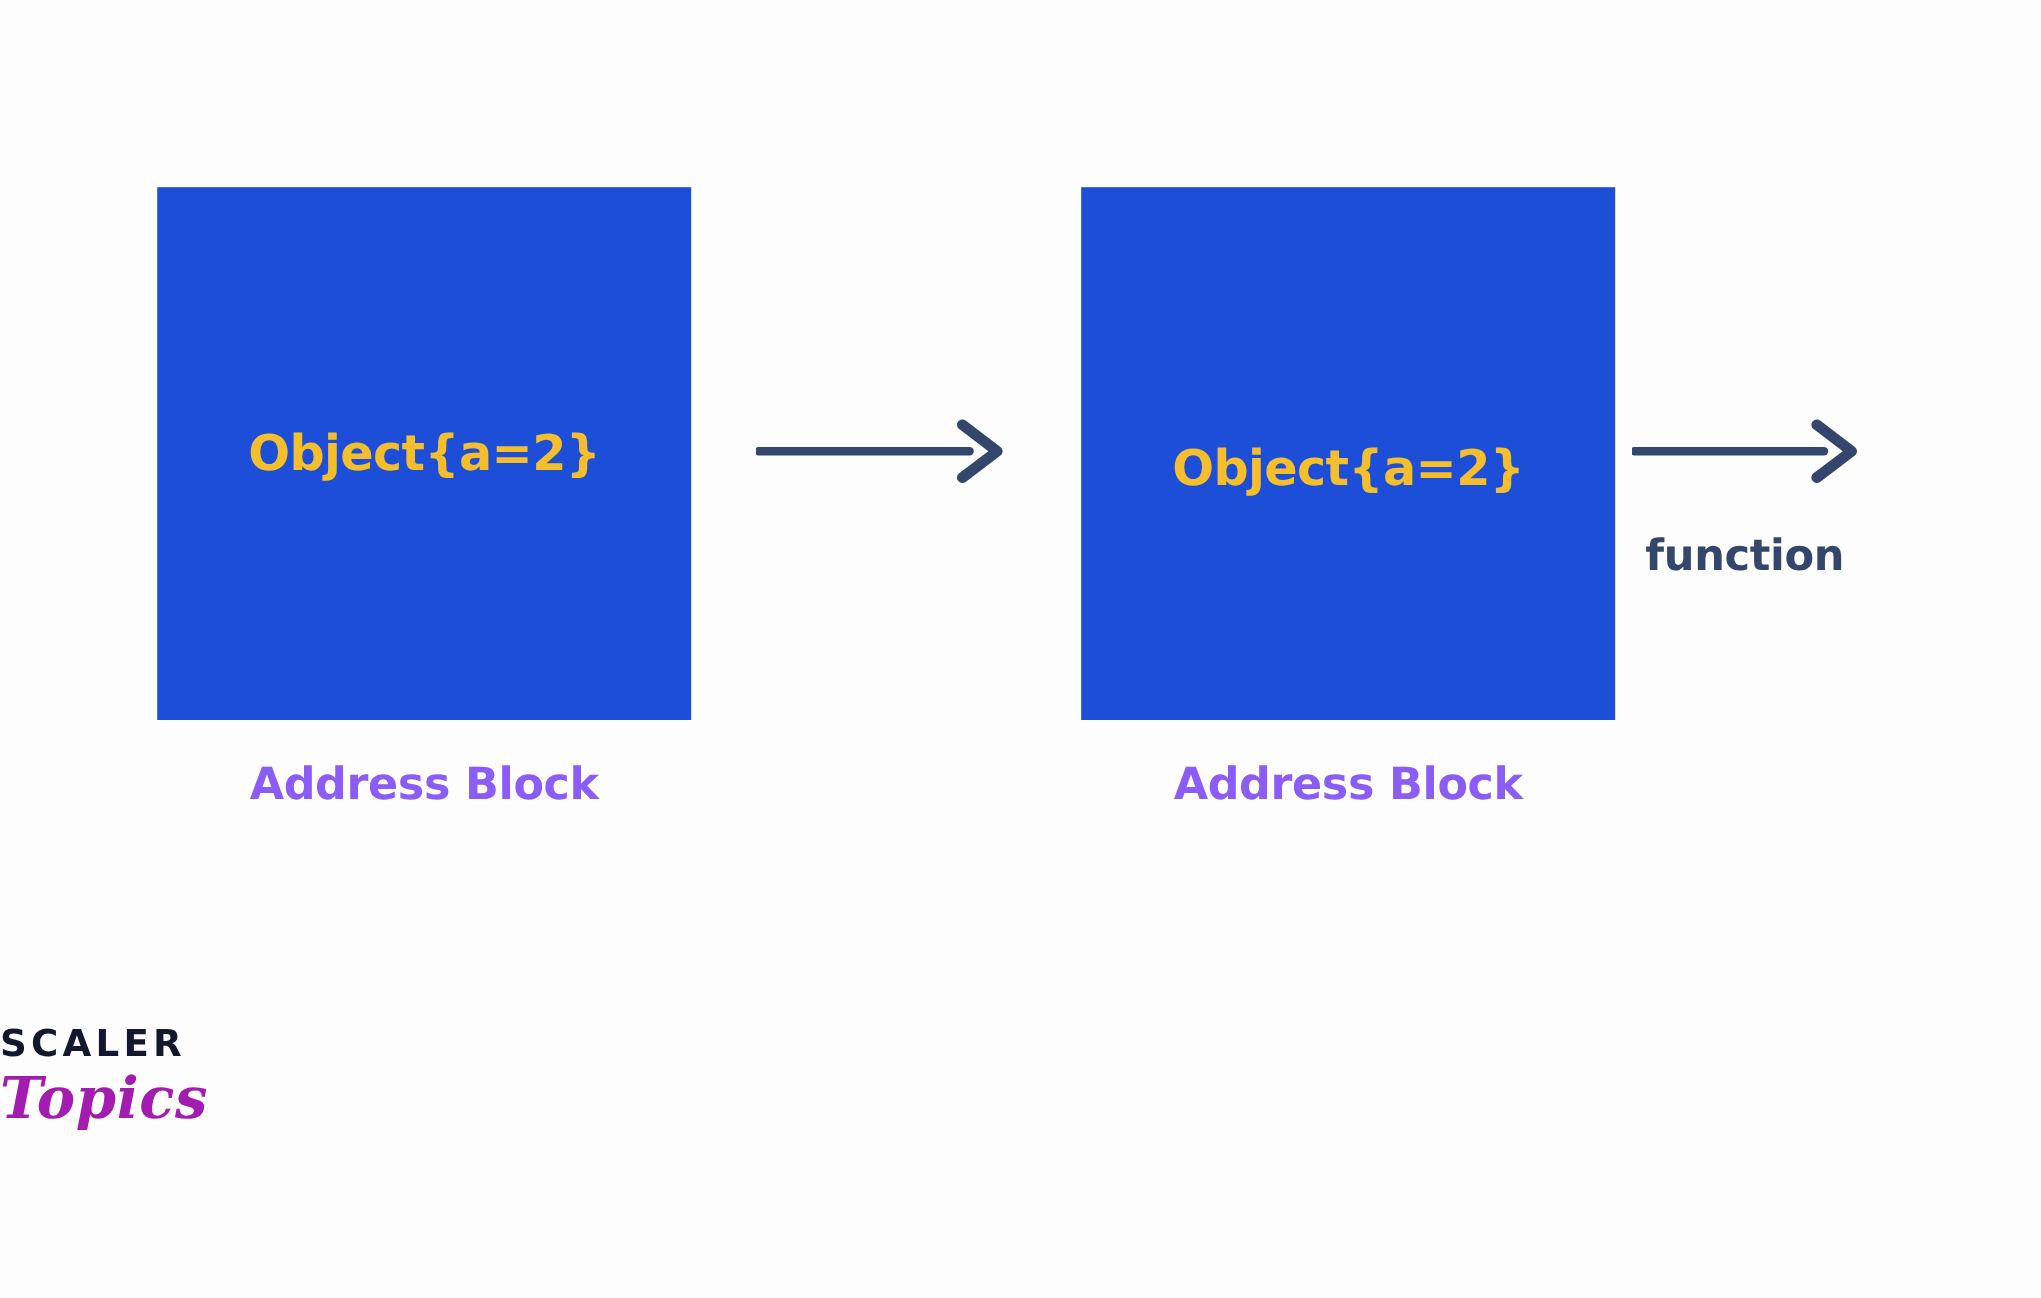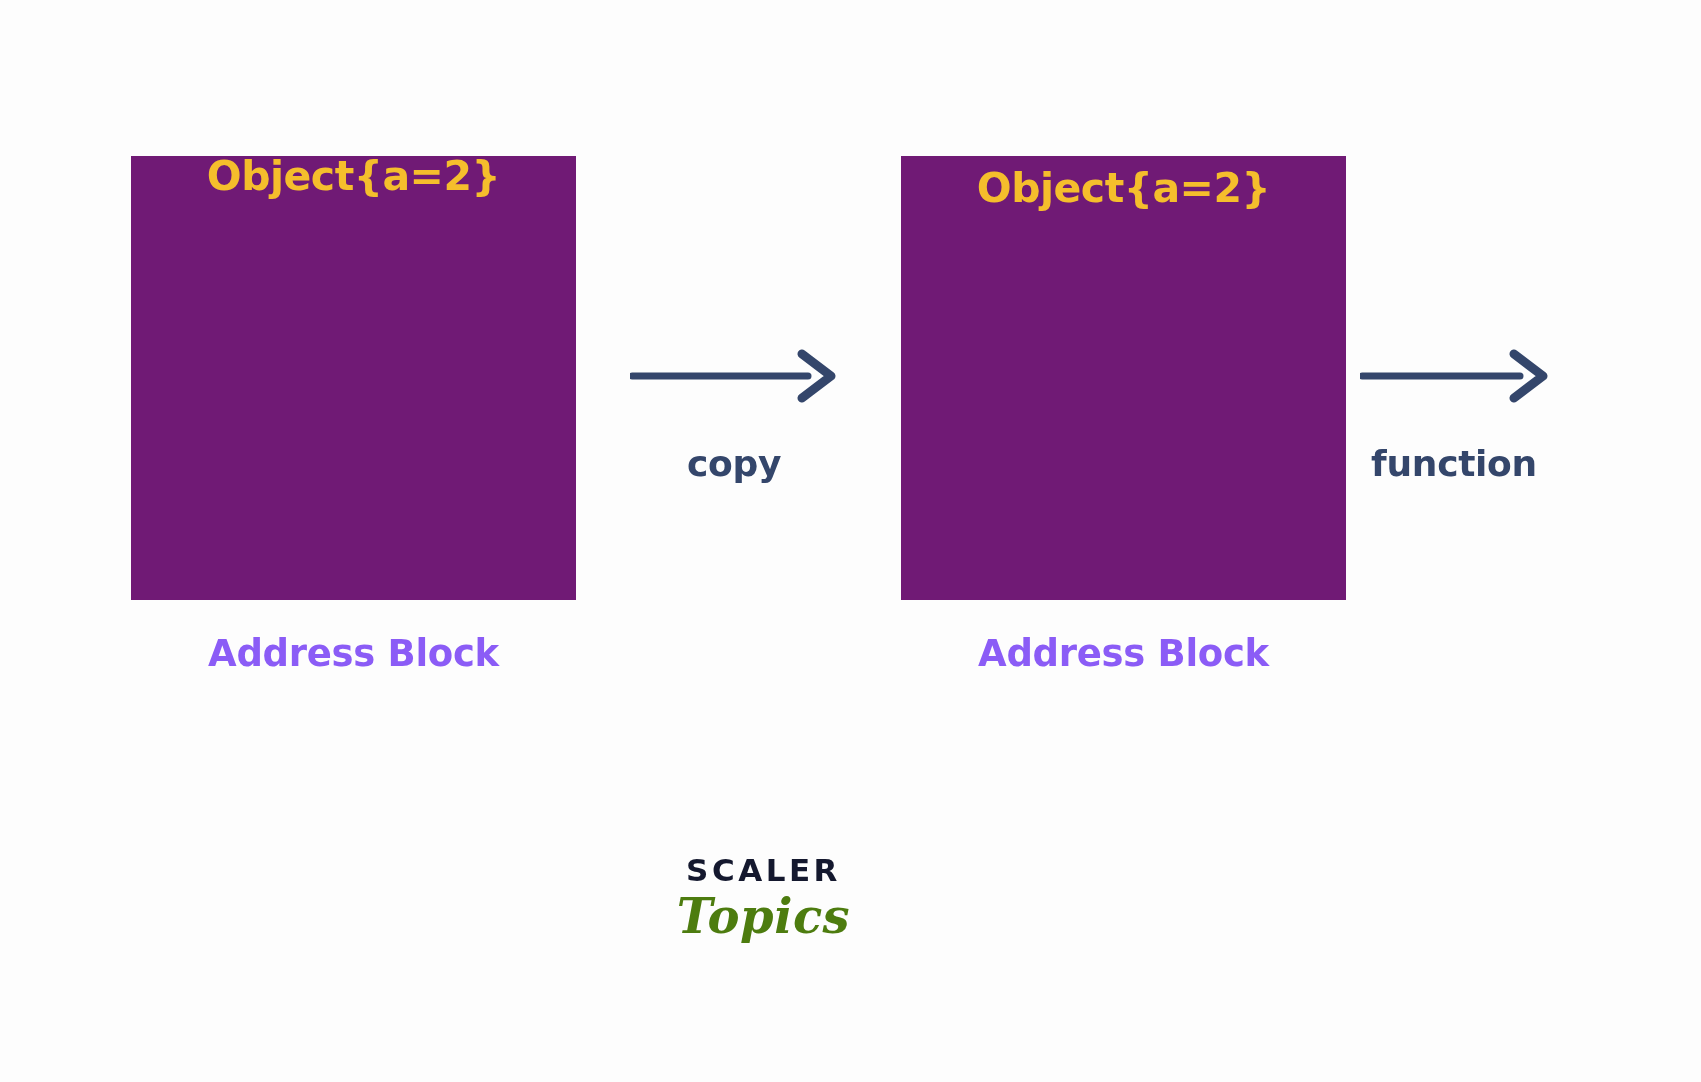--- a/index.html
+++ b/index.html
@@ -19,22 +19,23 @@
     position: absolute;
     left: 0;
     top: 0;
     width: 1701px;
     height: 1082px;
   }
 
   
   .block {
     position: absolute;
-    background: #701a75;
+    background: #1d4ed8;
     display: flex;
+    align-items: center;
     justify-content: center;
   }
   .block-a { left: 131px;  top: 156px; width: 445px; height: 444px; }
   .block-b { left: 901px;  top: 156px; width: 445px; height: 444px; }
 
   .block-text {
     color: #f5be2c;
     font-size: 41px;
     font-weight: bold;
     letter-spacing: -0.5px;
@@ -80,33 +81,33 @@
   .label-copy   { left: 630px;  top: 438px; width: 208px; }
   .label-passed { left: 1340px; top: 438px; width: 228px; }
   .arrow-label .line2 { display: block; }
 
   
   .logo {
     position: absolute;
     left: 0;
     top: 855px;
     width: 1527px;
-    text-align: center;
+    text-align: left;
   }
   .logo-scaler {
     display: block;
     color: #14182e;
     font-size: 31px;
     font-weight: bold;
     letter-spacing: 3.5px;
     line-height: 1;
   }
   .logo-topics {
     display: block;
-    color: #4d7c0f;
+    color: #a21caf;
     font-family: "DejaVu Serif", "Liberation Serif", serif;
     font-size: 48px;
     font-style: italic;
     font-weight: bold;
     line-height: 1;
     margin-top: 6px;
     letter-spacing: 0.5px;
   }
 </style>
 </head>
@@ -118,23 +119,20 @@
     <span class="block-text">Object{a=2}</span>
   </div>
   <div class="caption caption-a">
     <span>Address Block</span>
   </div>
 
   <svg class="arrow arrow-copy" width="208" height="56" viewBox="0 0 208 56">
     <line x1="2" y1="28" x2="178" y2="28" stroke="#34466b" stroke-width="7" stroke-linecap="round"></line>
     <polyline points="172,6 201,28 172,50" fill="none" stroke="#34466b" stroke-width="9" stroke-linecap="round" stroke-linejoin="round"></polyline>
   </svg>
-  <div class="arrow-label label-copy">
-    <span>copy</span>
-  </div>
 
   <div class="block block-b">
     <span class="block-text">Object{a=2}</span>
   </div>
   <div class="caption caption-b">
     <span>Address Block</span>
   </div>
 
   <svg class="arrow arrow-passed" width="190" height="56" viewBox="0 0 190 56">
     <line x1="2" y1="28" x2="160" y2="28" stroke="#34466b" stroke-width="7" stroke-linecap="round"></line>

